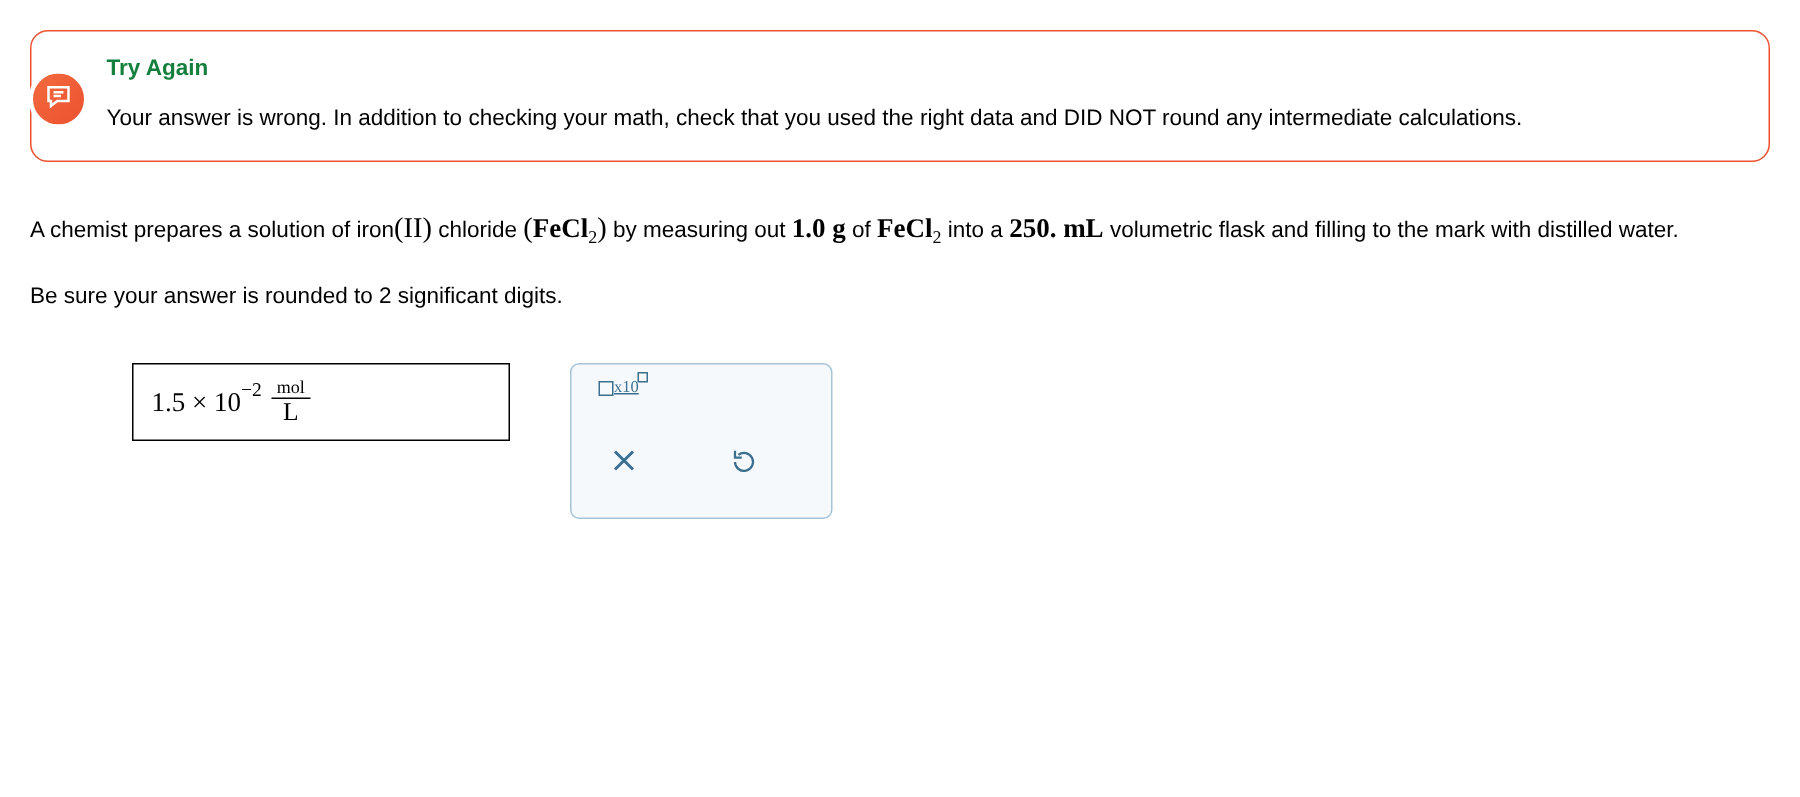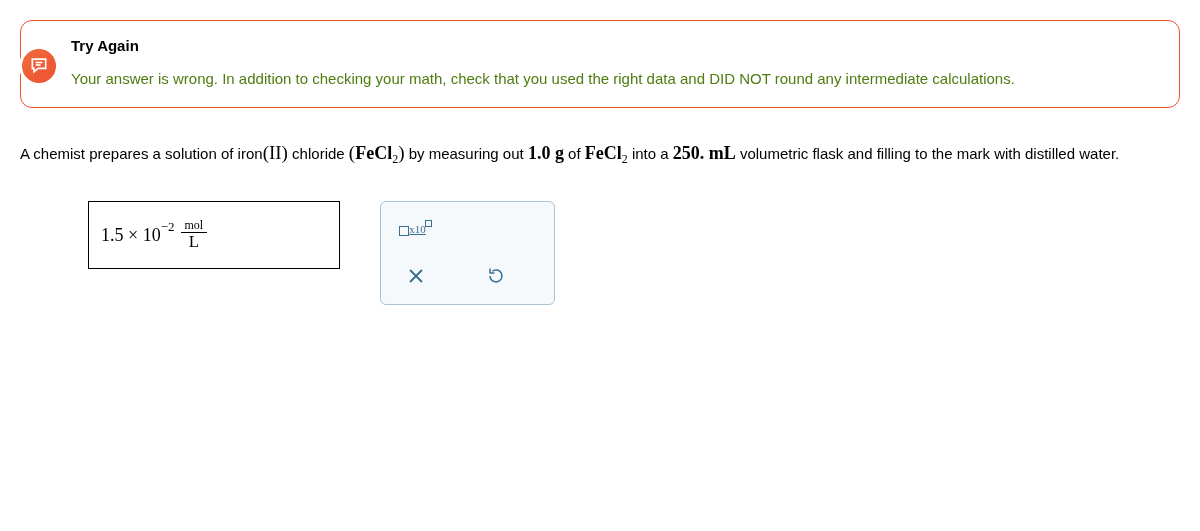--- a/index.html
+++ b/index.html
@@ -27,48 +27,48 @@
       width: 40px;
       height: 40px;
       border-radius: 50%;
       background: linear-gradient(135deg, #f36a3e, #ec5230);
       display: flex;
       align-items: center;
       justify-content: center;
       border: 3px solid #fff;
     }
     .feedback-title {
-      color: #000000;
+      color: #15803d;
       font-weight: bold;
       font-size: 15px;
       margin-bottom: 16px;
     }
     .feedback-msg {
-      color: #4d7c0f;
+      color: #000000;
       font-size: 15px;
     }
     .question-body {
       margin: 30px 20px 0 20px;
     }
     .para {
       margin-bottom: 18px;
       line-height: 1.6;
     }
     .math-rm { font-family: 'Times New Roman', serif; font-size: 18px; font-weight: bold;}
     sub.mathsub { font-size: 12px; font-family: 'Times New Roman', serif; vertical-align: sub; }
     .answer-area {
       margin: 32px 20px 0 88px;
       display: flex;
       align-items: flex-start;
       gap: 40px;
     }
     .answer-box {
       border: 1.5px solid #000;
       width: 252px;
-      height: 68px;
+      height: 52px;
       padding: 0 12px;
       display: flex;
       align-items: center;
       font-family: 'Times New Roman', serif;
       font-size: 18px;
     }
     .exp {
       font-size: 13px;
       vertical-align: super;
       position: relative;
@@ -101,21 +101,20 @@
     .tool-row {
       display: flex;
       gap: 34px;
       align-items: center;
       margin-bottom: 10px;
     }
     .tool-btn {
       width: 46px;
       height: 36px;
       display: flex;
-      align-items: center;
       justify-content: center;
       border-radius: 4px;
       cursor: pointer;
       text-decoration: underline;
     }
     .sci-btn {
       font-family: 'Times New Roman', serif;
       font-size: 11px;
       color: #3b6f8f;
       text-align: center;
@@ -156,20 +155,21 @@
     </span>
   </div>
   <div class="feedback-title">Try Again</div>
   <div class="feedback-msg">Your answer is wrong. In addition to checking your math, check that you used the right data and DID NOT round any intermediate calculations.</div>
 </div>
 
 <div class="question-body">
   <div class="para">
     <span>A chemist prepares a solution of iron</span><span class="parensp">(II)</span><span> chloride </span><span class="parensp">(</span><span class="math-rm">FeCl</span><sub class="mathsub">2</sub><span class="parensp">)</span><span> by measuring out </span><span class="math-rm">1.0</span><span class="math-rm"> g</span><span> of </span><span class="math-rm">FeCl</span><sub class="mathsub">2</sub><span> into a </span><span class="math-rm">250.</span><span class="math-rm"> mL</span><span> volumetric flask and filling to the mark with distilled water.</span>
   </div>
+  <div class="para">Be sure your answer is rounded to 2 significant digits.</div>
 </div>
 
 <div class="answer-area">
   <div class="answer-box">
     <span>1.5 × 10</span>
       <span class="exp">−2</span>
     <span class="frac">
       <span class="num">mol</span>
       <span class="den">L</span>
     </span>

